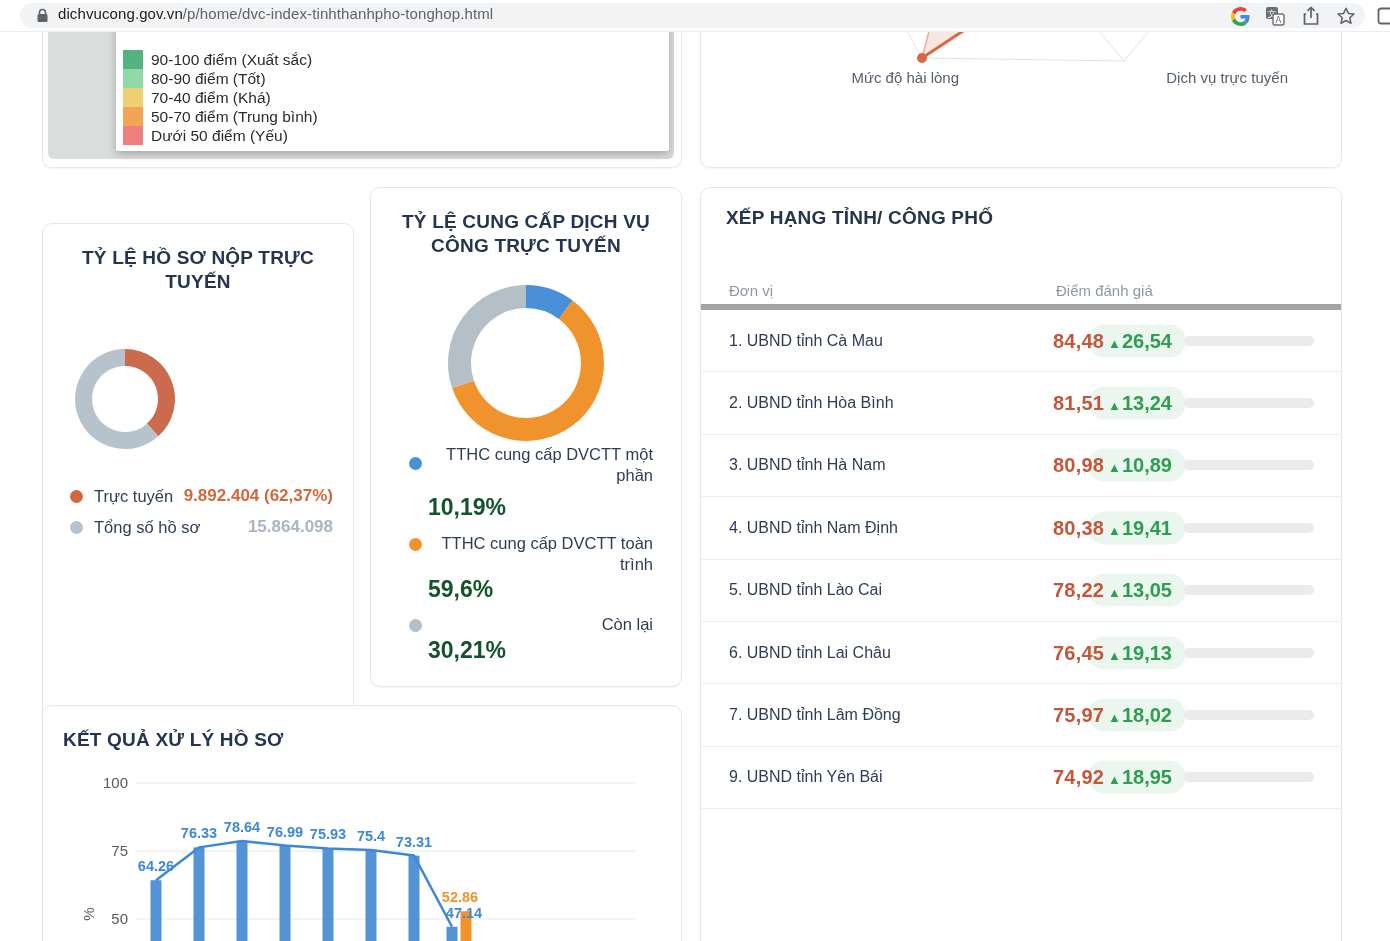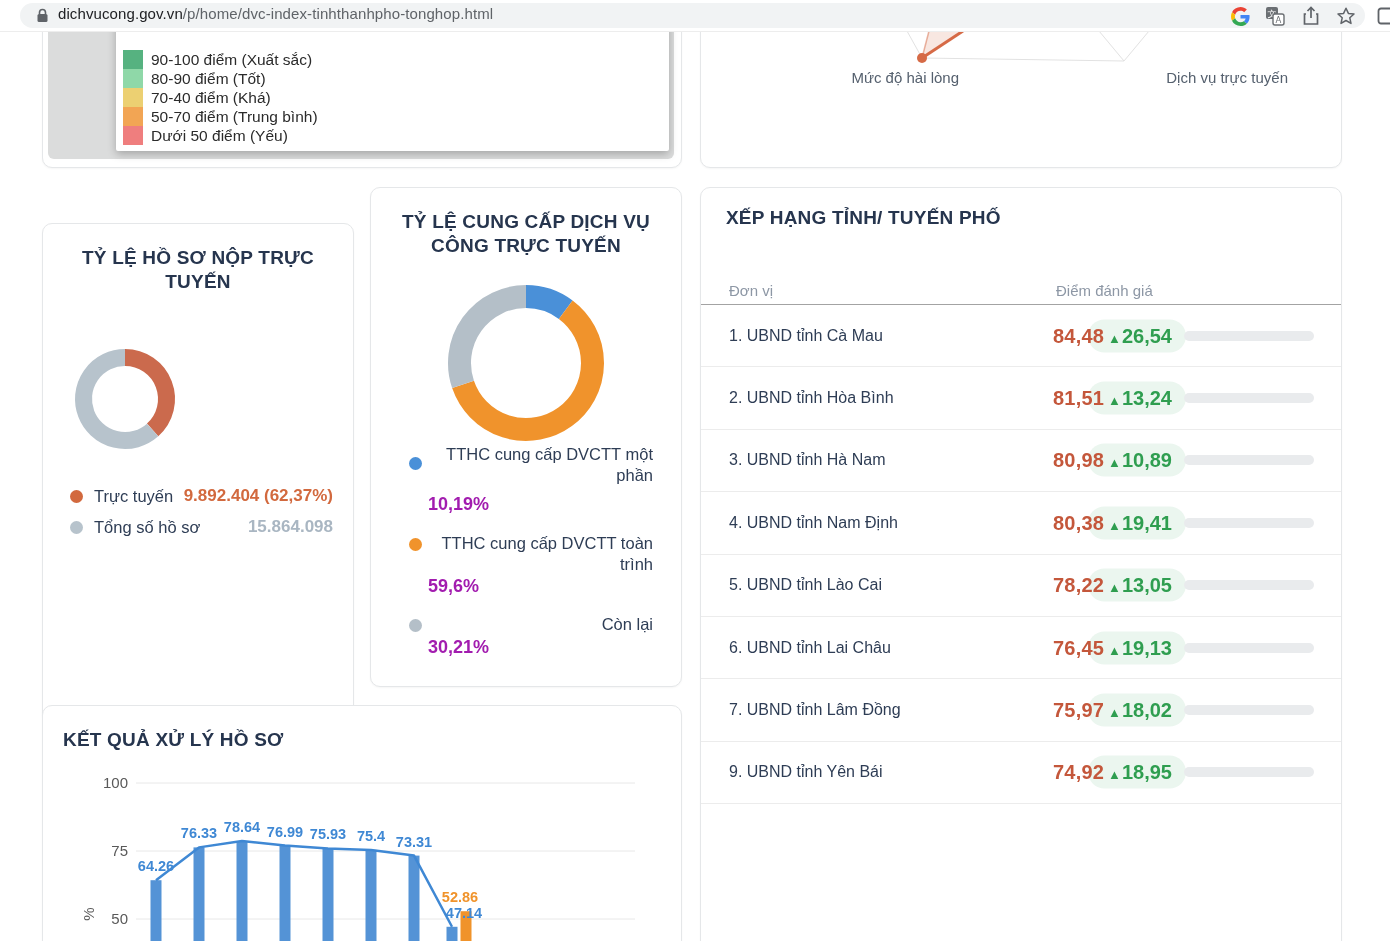--- a/index.html
+++ b/index.html
@@ -35,27 +35,27 @@
   #radar-card{left:700px;top:-210px;width:640px;height:376px;}
   .radar-label{position:absolute;top:278px;width:200px;text-align:right;font-size:15px;color:#55606e;}
 
   
   #donut1-card{left:42px;top:187px;width:310px;height:498px;margin-top:36px;}
   #donut2-card{left:370px;top:187px;width:310px;height:498px;}
   .donut-title{position:absolute;left:20px;right:20px;top:22px;text-align:center;}
   .dlg-dot{position:absolute;width:13px;height:13px;border-radius:50%;}
   .dlg-label{position:absolute;font-size:16.5px;color:#2e3d55;line-height:21px;text-align:right;}
   .dlg-value{position:absolute;font-size:17px;font-weight:700;text-align:right;right:20px;}
-  .dlg-big{position:absolute;font-size:18px;font-weight:700;color:#a21caf;}
+  .dlg-big{position:absolute;font-size:23px;font-weight:700;color:#14532d;}
 
   
   #ranking-card{left:700px;top:187px;width:640px;height:768px;}
   #ranking-title{position:absolute;left:25px;top:18px;}
   .col-head{position:absolute;top:80px;font-size:15px;color:#8d97a5;margin-top:14px;}
-  #rank-rows{position:absolute;left:0;right:0;top:116px;border-top:1px solid #a3a3a3;}
+  #rank-rows{position:absolute;left:0;right:0;top:116px;border-top:6px solid #a3a3a3;}
   .rank-row{position:relative;height:61.4px;border-bottom:1px solid #ececec;}
   .rank-name{position:absolute;left:28px;top:50%;transform:translateY(-50%);
              font-size:16px;color:#2e3d55;white-space:nowrap;}
   .score-wrap{position:absolute;left:352px;top:50%;transform:translateY(-50%);
               display:flex;align-items:center;}
   .rank-score{position:relative;z-index:2;font-size:20px;font-weight:700;color:#c4573b;letter-spacing:.2px;}
   .rank-pill{position:relative;z-index:1;margin-left:-16px;padding:5px 14px 5px 20px;background:#ebf6ef;
              border-radius:18px;font-size:20px;font-weight:700;color:#2f9e50;white-space:nowrap;}
   .rank-pill .tri{font-size:13px;margin-right:1px;}
   .rank-bar{position:absolute;left:483px;top:50%;transform:translateY(-50%);width:130px;height:10px;
@@ -145,21 +145,21 @@
     <span class="dlg-big" style="left:57px;top:388px">59,6%</span>
   </div>
   <div>
     <span class="dlg-dot" style="left:38px;top:431px;background:#b4bfc8"></span>
     <span class="dlg-label" style="left:57px;top:426px;width:225px">Còn lại</span>
     <span class="dlg-big" style="left:57px;top:449px">30,21%</span>
   </div>
 </div>
 
 <div class="card" id="ranking-card">
-  <div class="card-title" id="ranking-title">XẾP HẠNG TỈNH/ TUYẾN PHỐ</div>
+  <div class="card-title" id="ranking-title">XẾP HẠNG TỈNH/ CÔNG PHỐ</div>
   <div class="col-head" style="left:28px">Đơn vị</div>
   <div class="col-head" style="left:355px">Điểm đánh giá</div>
   <div id="rank-rows">
       <div class="rank-row">
         <span class="rank-name">1. UBND tỉnh Cà Mau</span>
         <span class="score-wrap">
           <span class="rank-score">84,48</span>
           <span class="rank-pill"><span class="tri">▲</span>26,54</span>
         </span>
         <span class="rank-bar"><span class="rank-fill" style="width: 84.48%; background: rgb(86, 193, 125);"></span></span>

